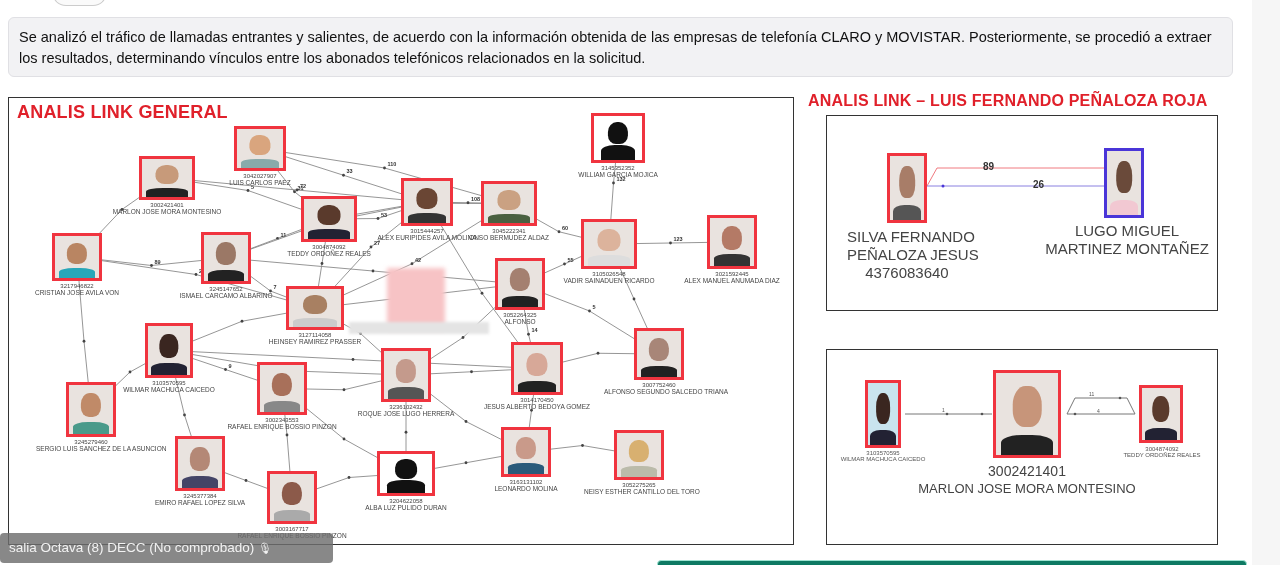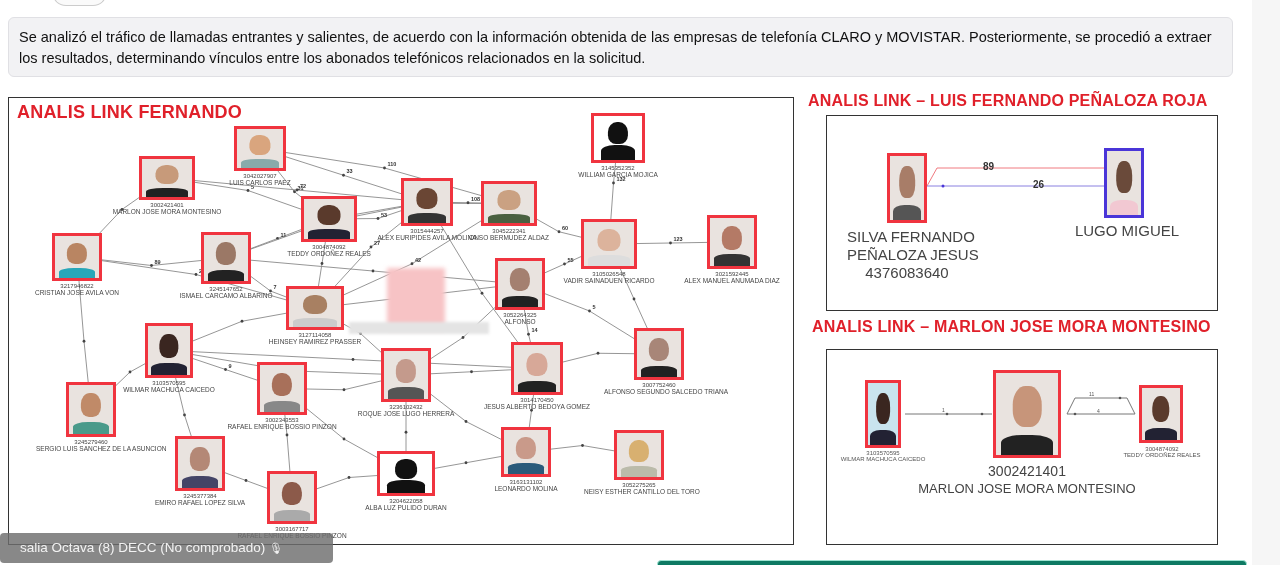--- a/index.html
+++ b/index.html
@@ -21,21 +21,21 @@
   .silhouette .shoulders { background: #111; left: 14%; right: 14%; height: 34%; }
   .node .num { font-size: 6px; color: #444; margin-top: 2px; white-space: nowrap; }
   .node .nm { font-size: 6.5px; color: #444; white-space: nowrap; }
   .blur-box { position: absolute; left: 378px; top: 170px; width: 58px; height: 62px; background: #f7c3c5; filter: blur(2px); }
   .blur-bar { position: absolute; left: 340px; top: 224px; width: 140px; height: 12px; background: #e4e4e4; filter: blur(1.5px); }
   .small-panel { left: 826px; width: 392px; }
   .p1 { top: 115px; height: 196px; }
   .p2 { top: 349px; height: 196px; }
   .big-label { font-size: 15px; color: #444; line-height: 18px; text-align: center; white-space: nowrap; }
   .tiny-label { font-size: 6px; color: #555; text-align: center; white-space: nowrap; }
-  .caption { position: absolute; left: 0; top: 533px; width: 333px; height: 30px; background: rgba(110,110,110,0.82); border-radius: 4px; color: #f2f2f2; font-size: 13.5px; line-height: 30px; padding-left: 20px; white-space: nowrap; overflow: hidden; }
+  .caption { position: absolute; left: 0; top: 533px; width: 333px; height: 30px; background: rgba(110,110,110,0.82); border-radius: 4px; color: #f2f2f2; font-size: 13.5px; line-height: 30px; padding-left: 9px; white-space: nowrap; overflow: hidden; }
   .green-bar { position: absolute; left: 657px; top: 560px; width: 590px; height: 8px; background: #0e7a63; border-radius: 4px 4px 0 0; border: 1px solid #9fe4d2; }
 </style>
 </head>
 <body>
 
 <div class="page">
   <div class="right-strip"></div>
   <div class="logo">Y PATRIA</div>
 
   <div class="summary">
@@ -158,21 +158,21 @@
         <circle cx="364" cy="173" r="1.4" fill="#444"></circle>
         <polyline points="418,104 473,195.25 528,270.5" fill="none" stroke="#8a8a8a" stroke-width="0.9"></polyline>
         <circle cx="473" cy="195.25" r="1.4" fill="#444"></circle>
         <polyline points="158,80 113,111.5 68,159" fill="none" stroke="#8a8a8a" stroke-width="0.9"></polyline>
         <circle cx="113" cy="111.5" r="1.4" fill="#444"></circle>
         <polyline points="320,121 313,165.5 306,210" fill="none" stroke="#8a8a8a" stroke-width="0.9"></polyline>
         <circle cx="313" cy="165.5" r="1.4" fill="#444"></circle>
         <polyline points="511,186 454,239.5 397,277" fill="none" stroke="#8a8a8a" stroke-width="0.9"></polyline>
         <circle cx="454" cy="239.5" r="1.4" fill="#444"></circle>
       </svg>
-    <div class="panel-title" style="left:8px; top:4px; font-size:18px;">ANALIS LINK FERNANDO</div>
+    <div class="panel-title" style="left:8px; top:4px; font-size:18px;">ANALIS LINK GENERAL</div>
     <div class="blur-box"></div>
     <div class="blur-bar"></div>
     <div id="nodes">
         <div class="node" style="left: 100px; top: 58px; width: 116px;">
           <div class="photo" style="width: 56px; height: 44px;">
             <div class="face" style="background: rgb(199, 154, 122);"></div>
             <div class="shoulders" style="background: rgb(34, 34, 34);"></div>
           </div>
           <div class="num">3002421401</div>
           <div class="nm">MARLON JOSE MORA MONTESINO</div>
@@ -376,24 +376,24 @@
       <div class="big-label">PEÑALOZA JESUS</div>
       <div class="big-label">4376083640</div>
     </div>
 
     <div class="photo blue" style="position:absolute;left:277px;top:32px;width:40px;height:70px;">
       <div class="face" style="background:#6a4a3a;"></div>
       <div class="shoulders" style="background:#f2c8d2;"></div>
     </div>
     <div style="position:absolute;left:215px;top:106px;width:170px;">
       <div class="big-label">LUGO MIGUEL</div>
+      <div class="big-label">MARTINEZ MONTAÑEZ</div>
     </div>
   </div>
 
-  <div class="panel-title" style="left:812px; top:318px; font-size:16px;">ANALIS LINK – MARLON JOSE MORA MONTESINO</div>
   <div class="panel small-panel p2">
     <svg width="392" height="196" style="position:absolute;left:0;top:0;">
       <line x1="78" y1="64" x2="165" y2="64" stroke="#777" stroke-width="1"></line>
       <circle cx="120" cy="64" r="1.3" fill="#555"></circle>
       <circle cx="155" cy="64" r="1.3" fill="#555"></circle>
       <polyline points="240,64 248,48 300,48 308,64" fill="none" stroke="#777" stroke-width="1"></polyline>
       <line x1="240" y1="64" x2="308" y2="64" stroke="#777" stroke-width="1"></line>
       <circle cx="293" cy="48" r="1.3" fill="#555"></circle>
       <circle cx="248" cy="64" r="1.3" fill="#555"></circle>
     </svg>

